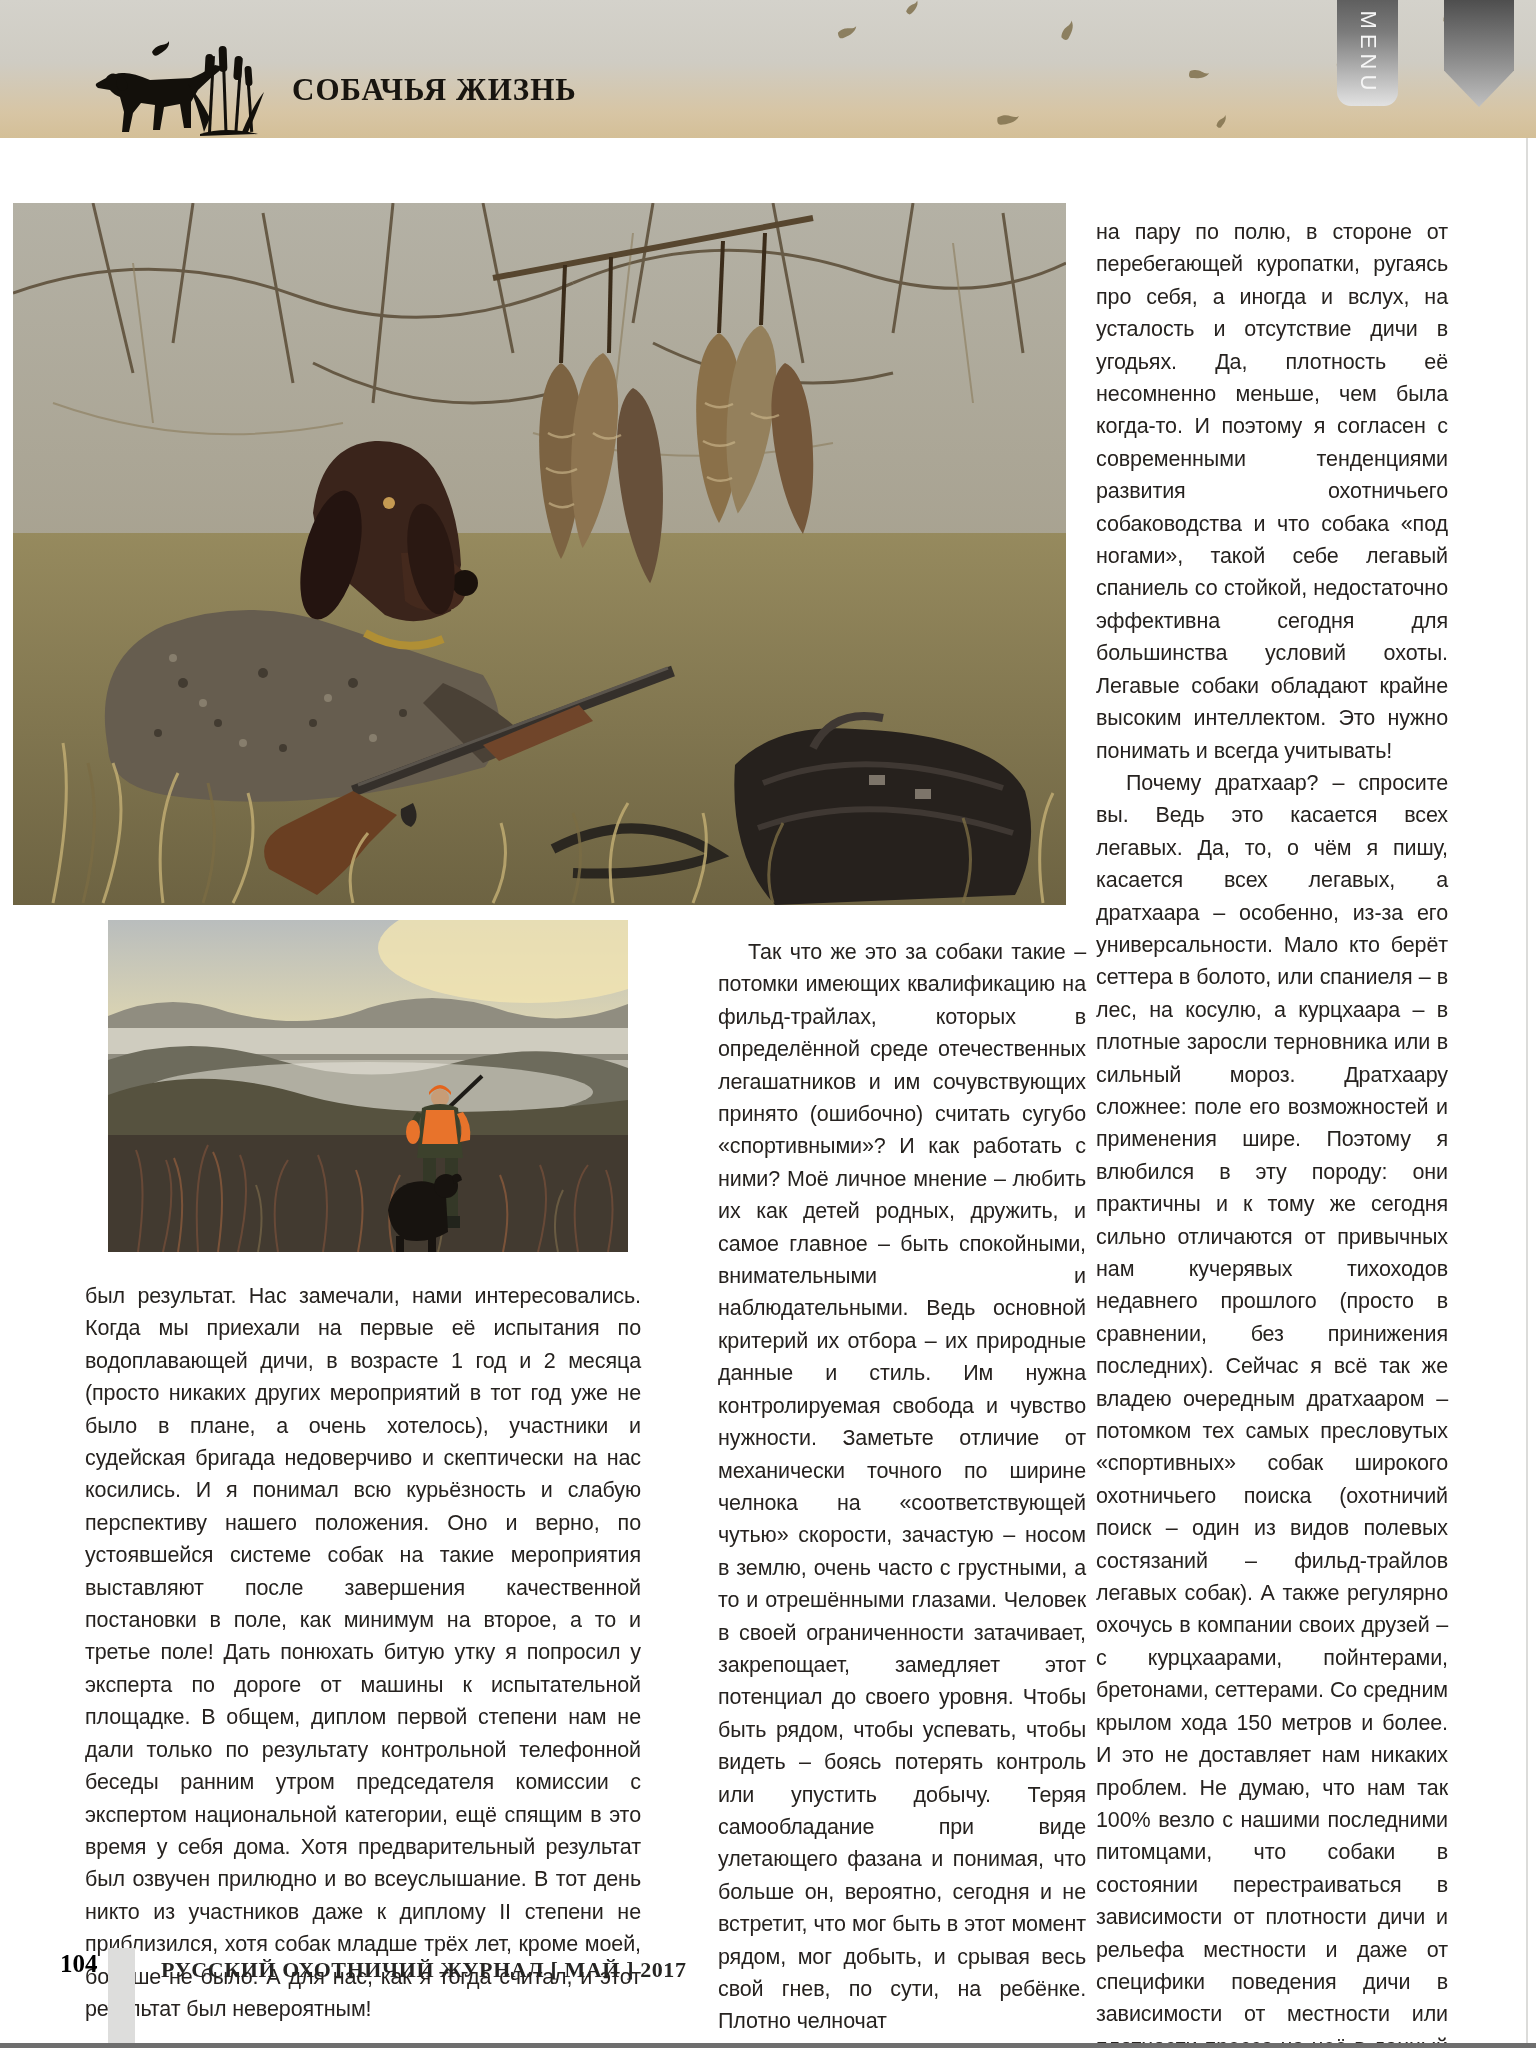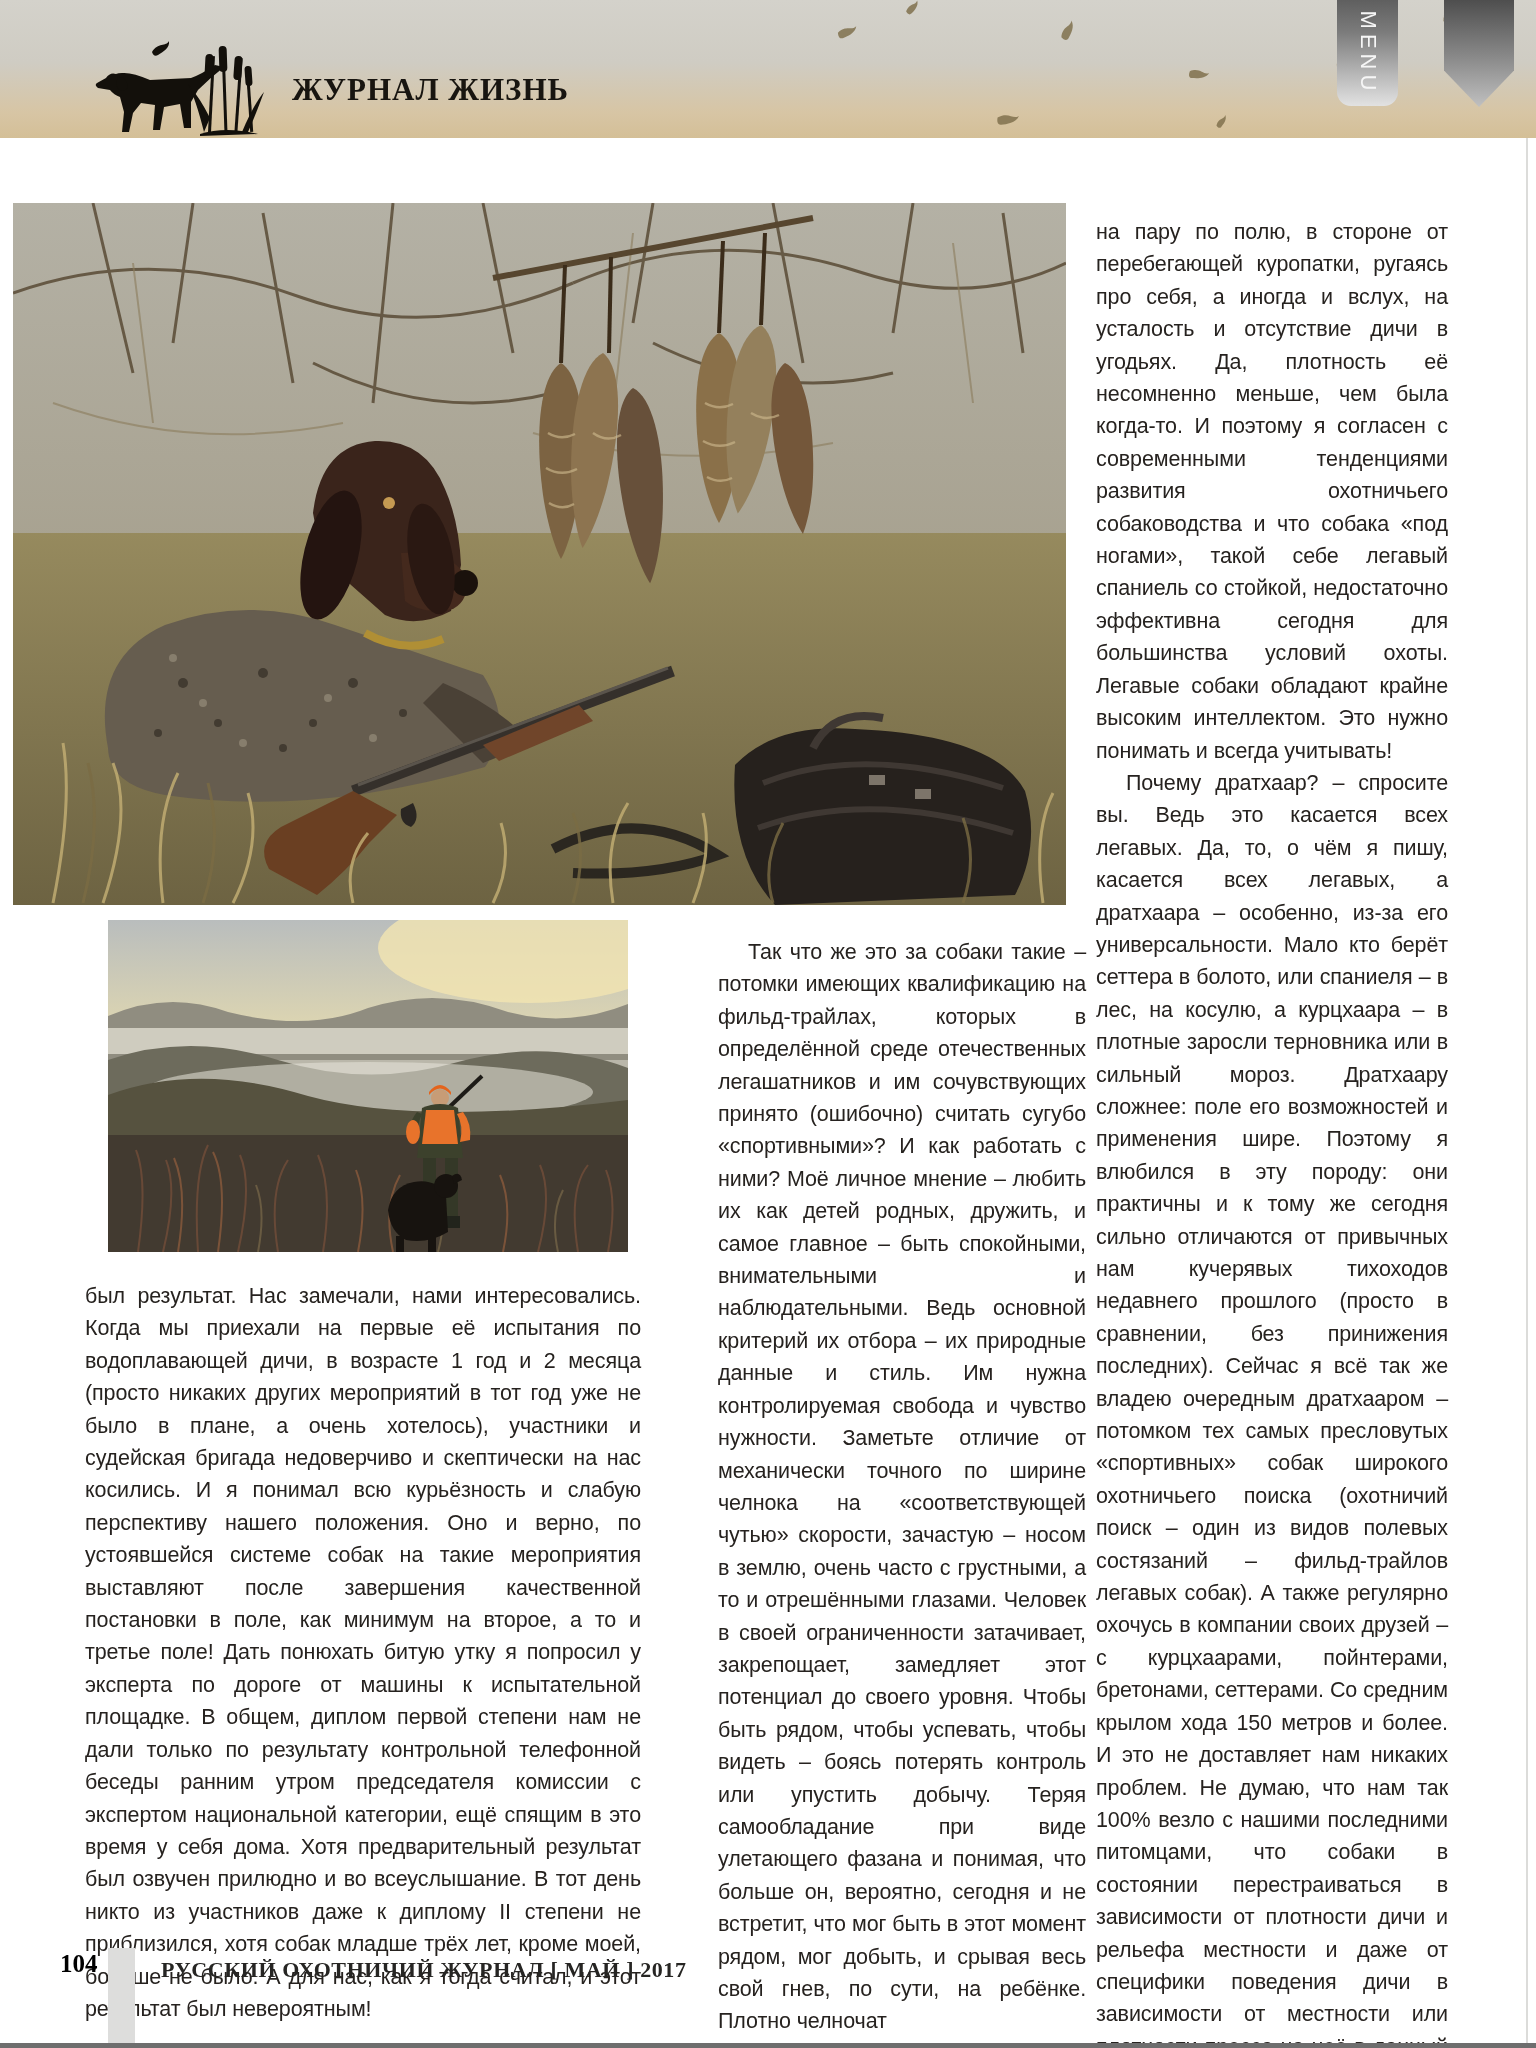--- a/index.html
+++ b/index.html
@@ -99,21 +99,21 @@
       <rect x="127" y="6" width="8" height="26" rx="4" transform="rotate(-2 131 19)"></rect>
       <rect x="142" y="16" width="8" height="24" rx="4" transform="rotate(4 146 28)"></rect>
       <rect x="153" y="26" width="7" height="20" rx="3.5" transform="rotate(-4 156 36)"></rect>
 
       <path d="M112 92 Q104 60 96 44 Q108 58 118 78Z"></path>
       <path d="M150 92 Q162 64 172 52 Q164 74 156 92Z"></path>
       <path d="M108 94 Q134 86 166 94 L108 96Z"></path>
     </g>
   </svg>
 
-  <div class="section-title">ЖУРНАЛ ЖИЗНЬ</div>
+  <div class="section-title">СОБАЧЬЯ ЖИЗНЬ</div>
 
   <div class="menu-tab">
     <span>MENU</span>
   </div>
   <div class="ribbon"></div>
 </div>
 
 <div class="page-edge"></div>
 
 <figure class="photo-main" style="margin:0">

